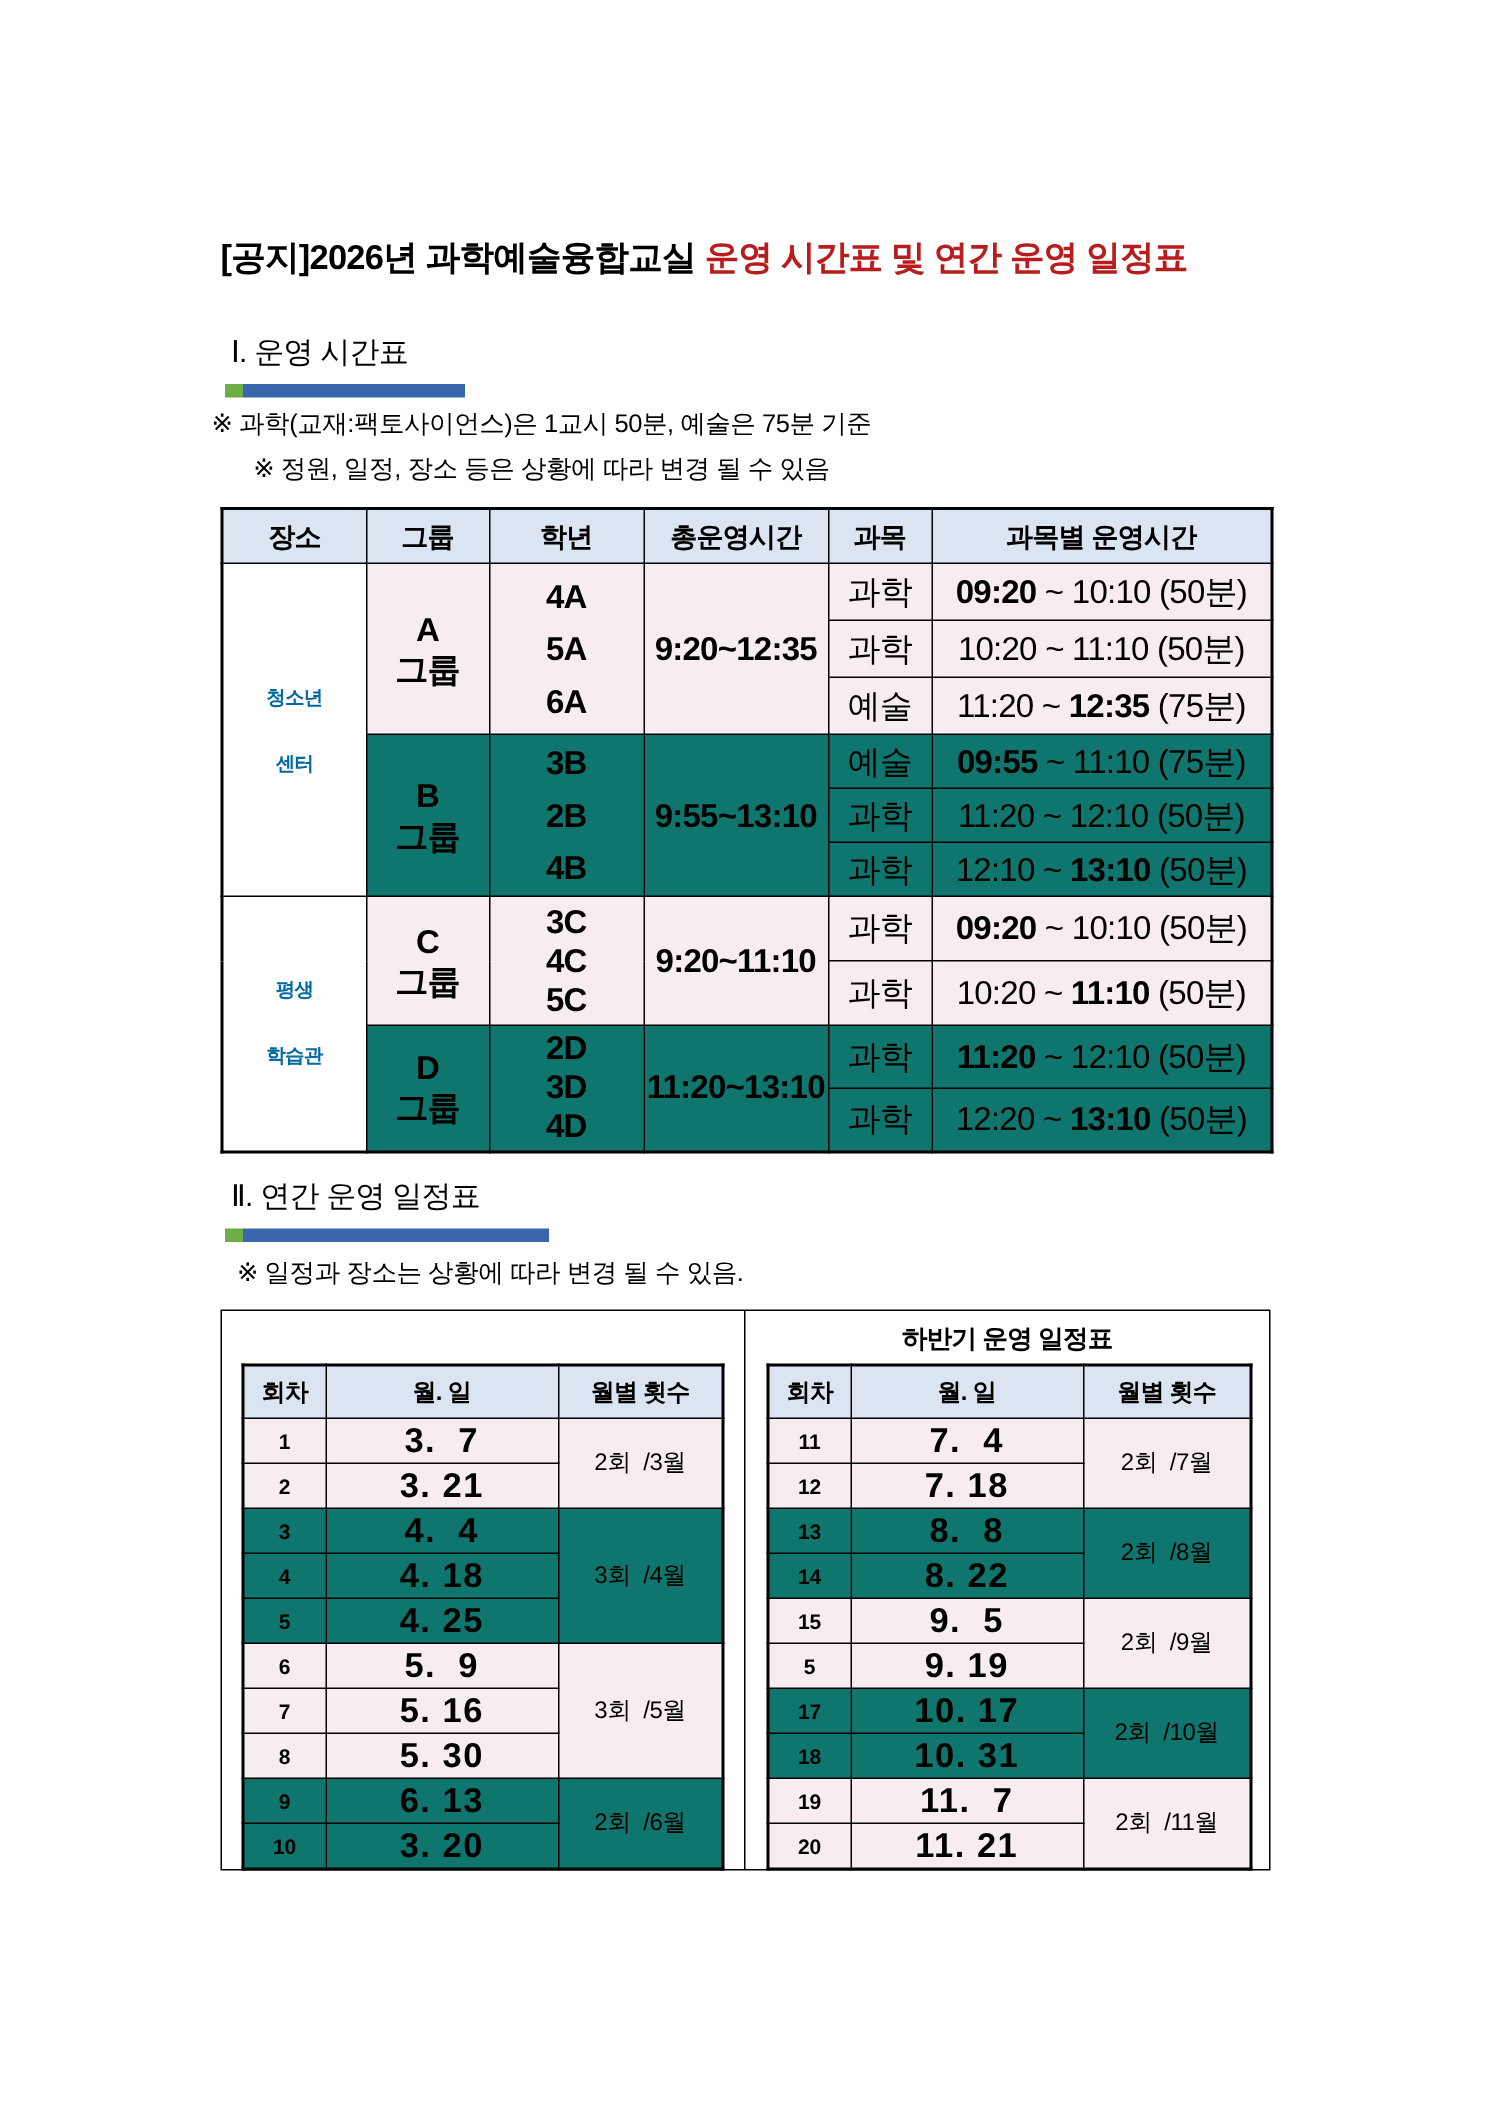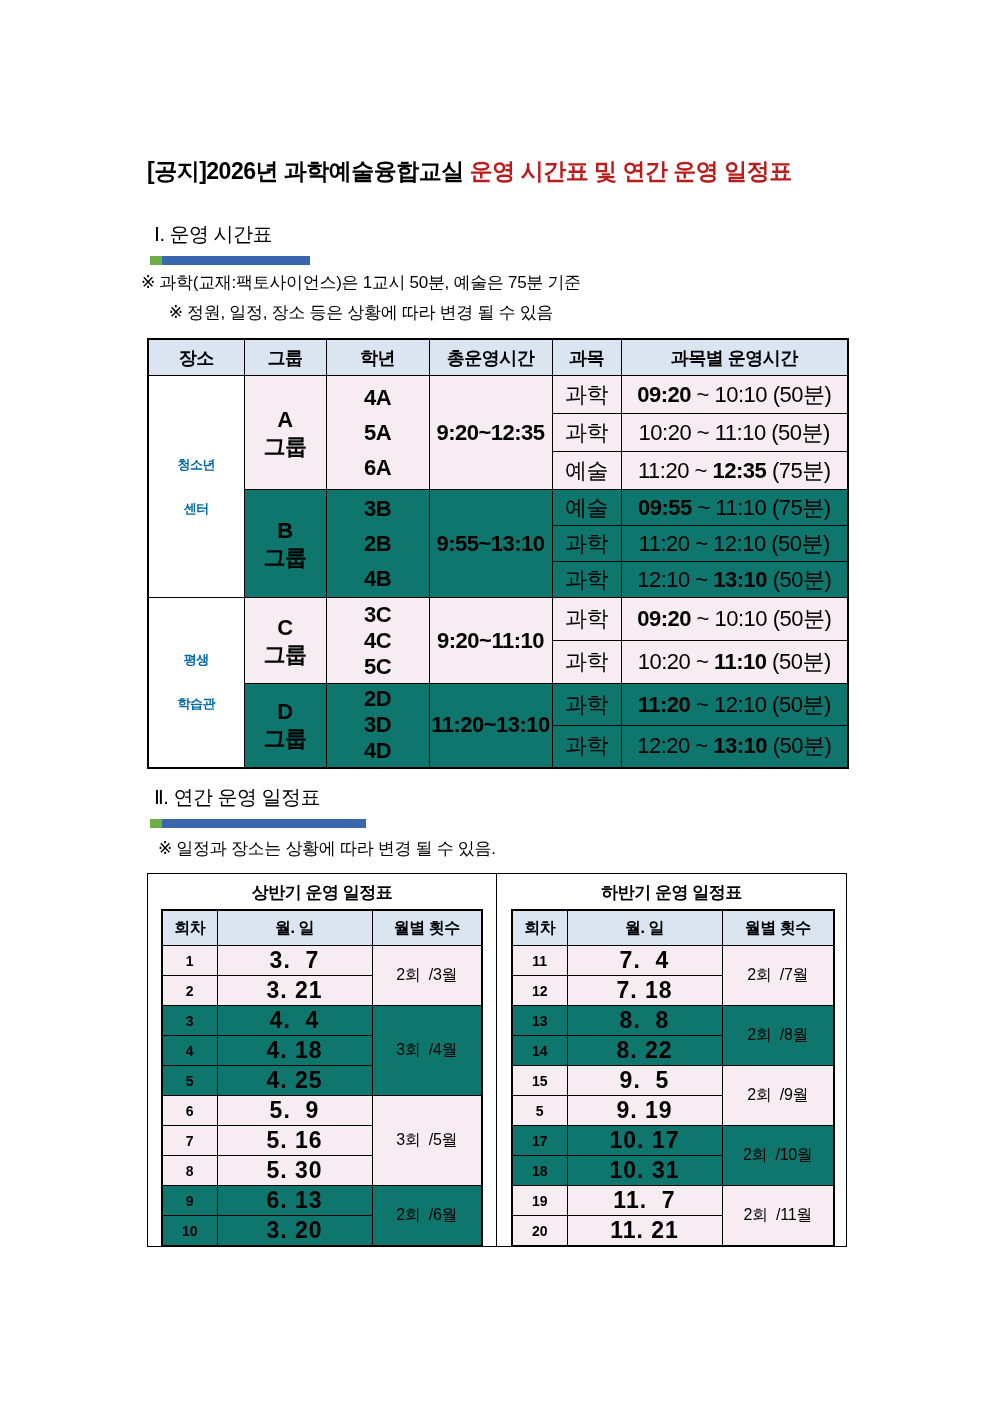--- a/index.html
+++ b/index.html
@@ -170,21 +170,20 @@
 
 <div class="abs sec-head" id="sec2-head">Ⅱ. 연간 운영 일정표</div>
 <div class="abs bar" id="bar2">
   <div class="g"></div>
   <div class="b"></div>
 </div>
 <div class="abs note" id="note2">※ 일정과 장소는 상황에 따라 변경 될 수 있음.</div>
 
 <div class="abs" id="bottom">
   <div class="divider"></div>
-  <div class="half-title" id="ht0">상반기 운영 일정표</div>
   <div class="half-title" id="ht1">하반기 운영 일정표</div>
   <table class="sched" id="sch0">
     <colgroup>
         <col style="width:55px">
         <col style="width:155px">
         <col style="width:110px">
       </colgroup>
     <tbody>
         <tr>
           <th>회차</th>

